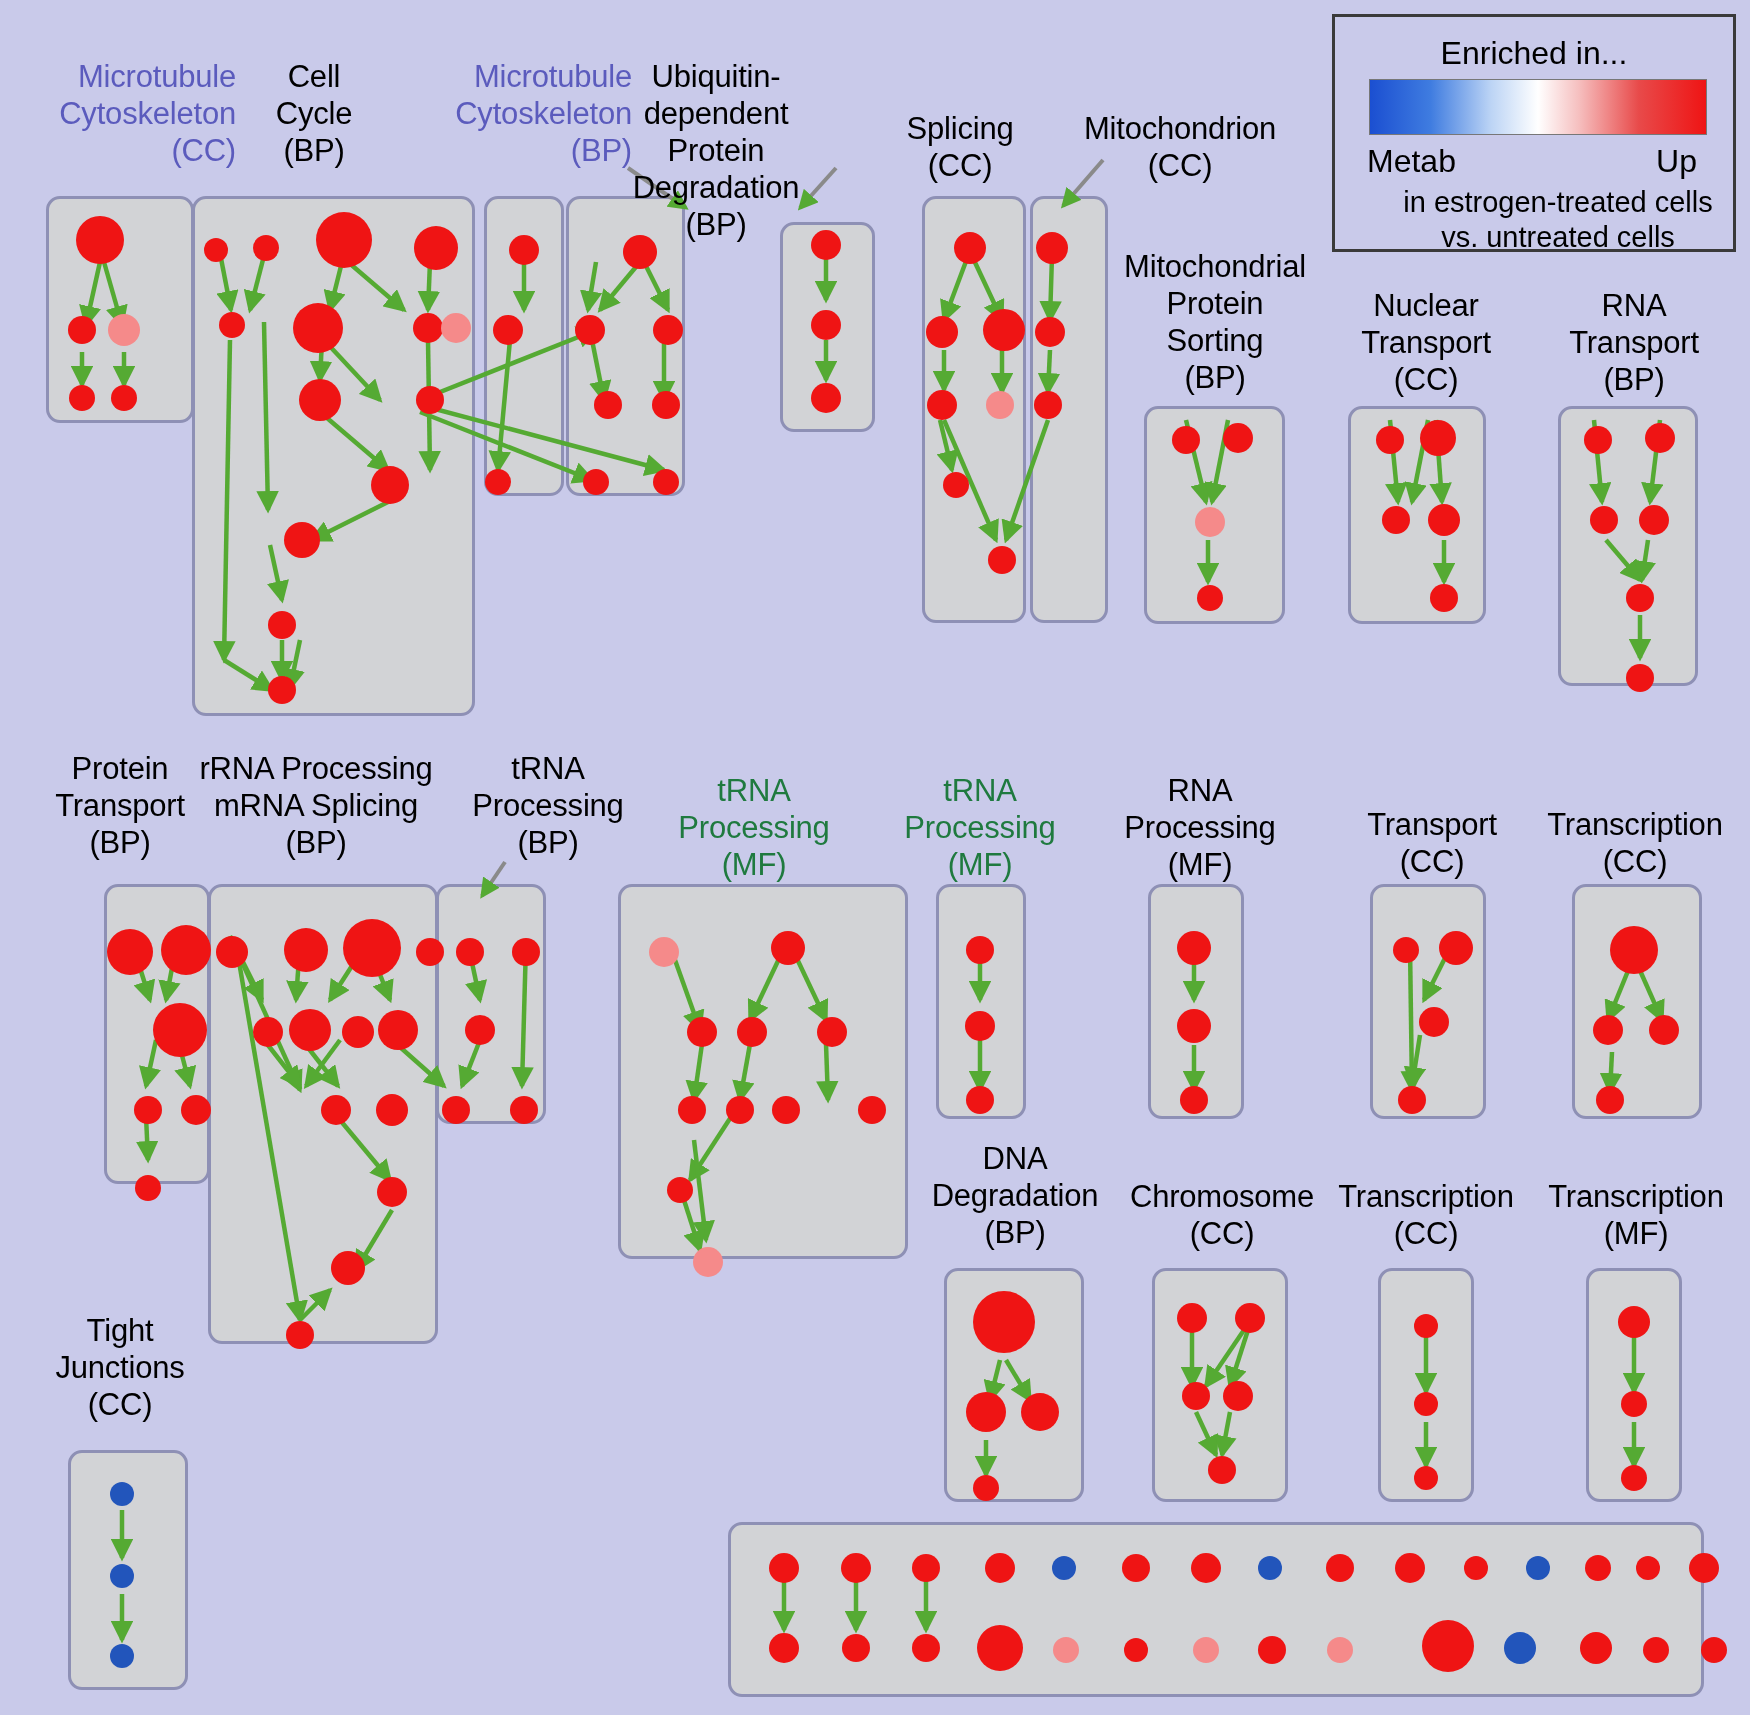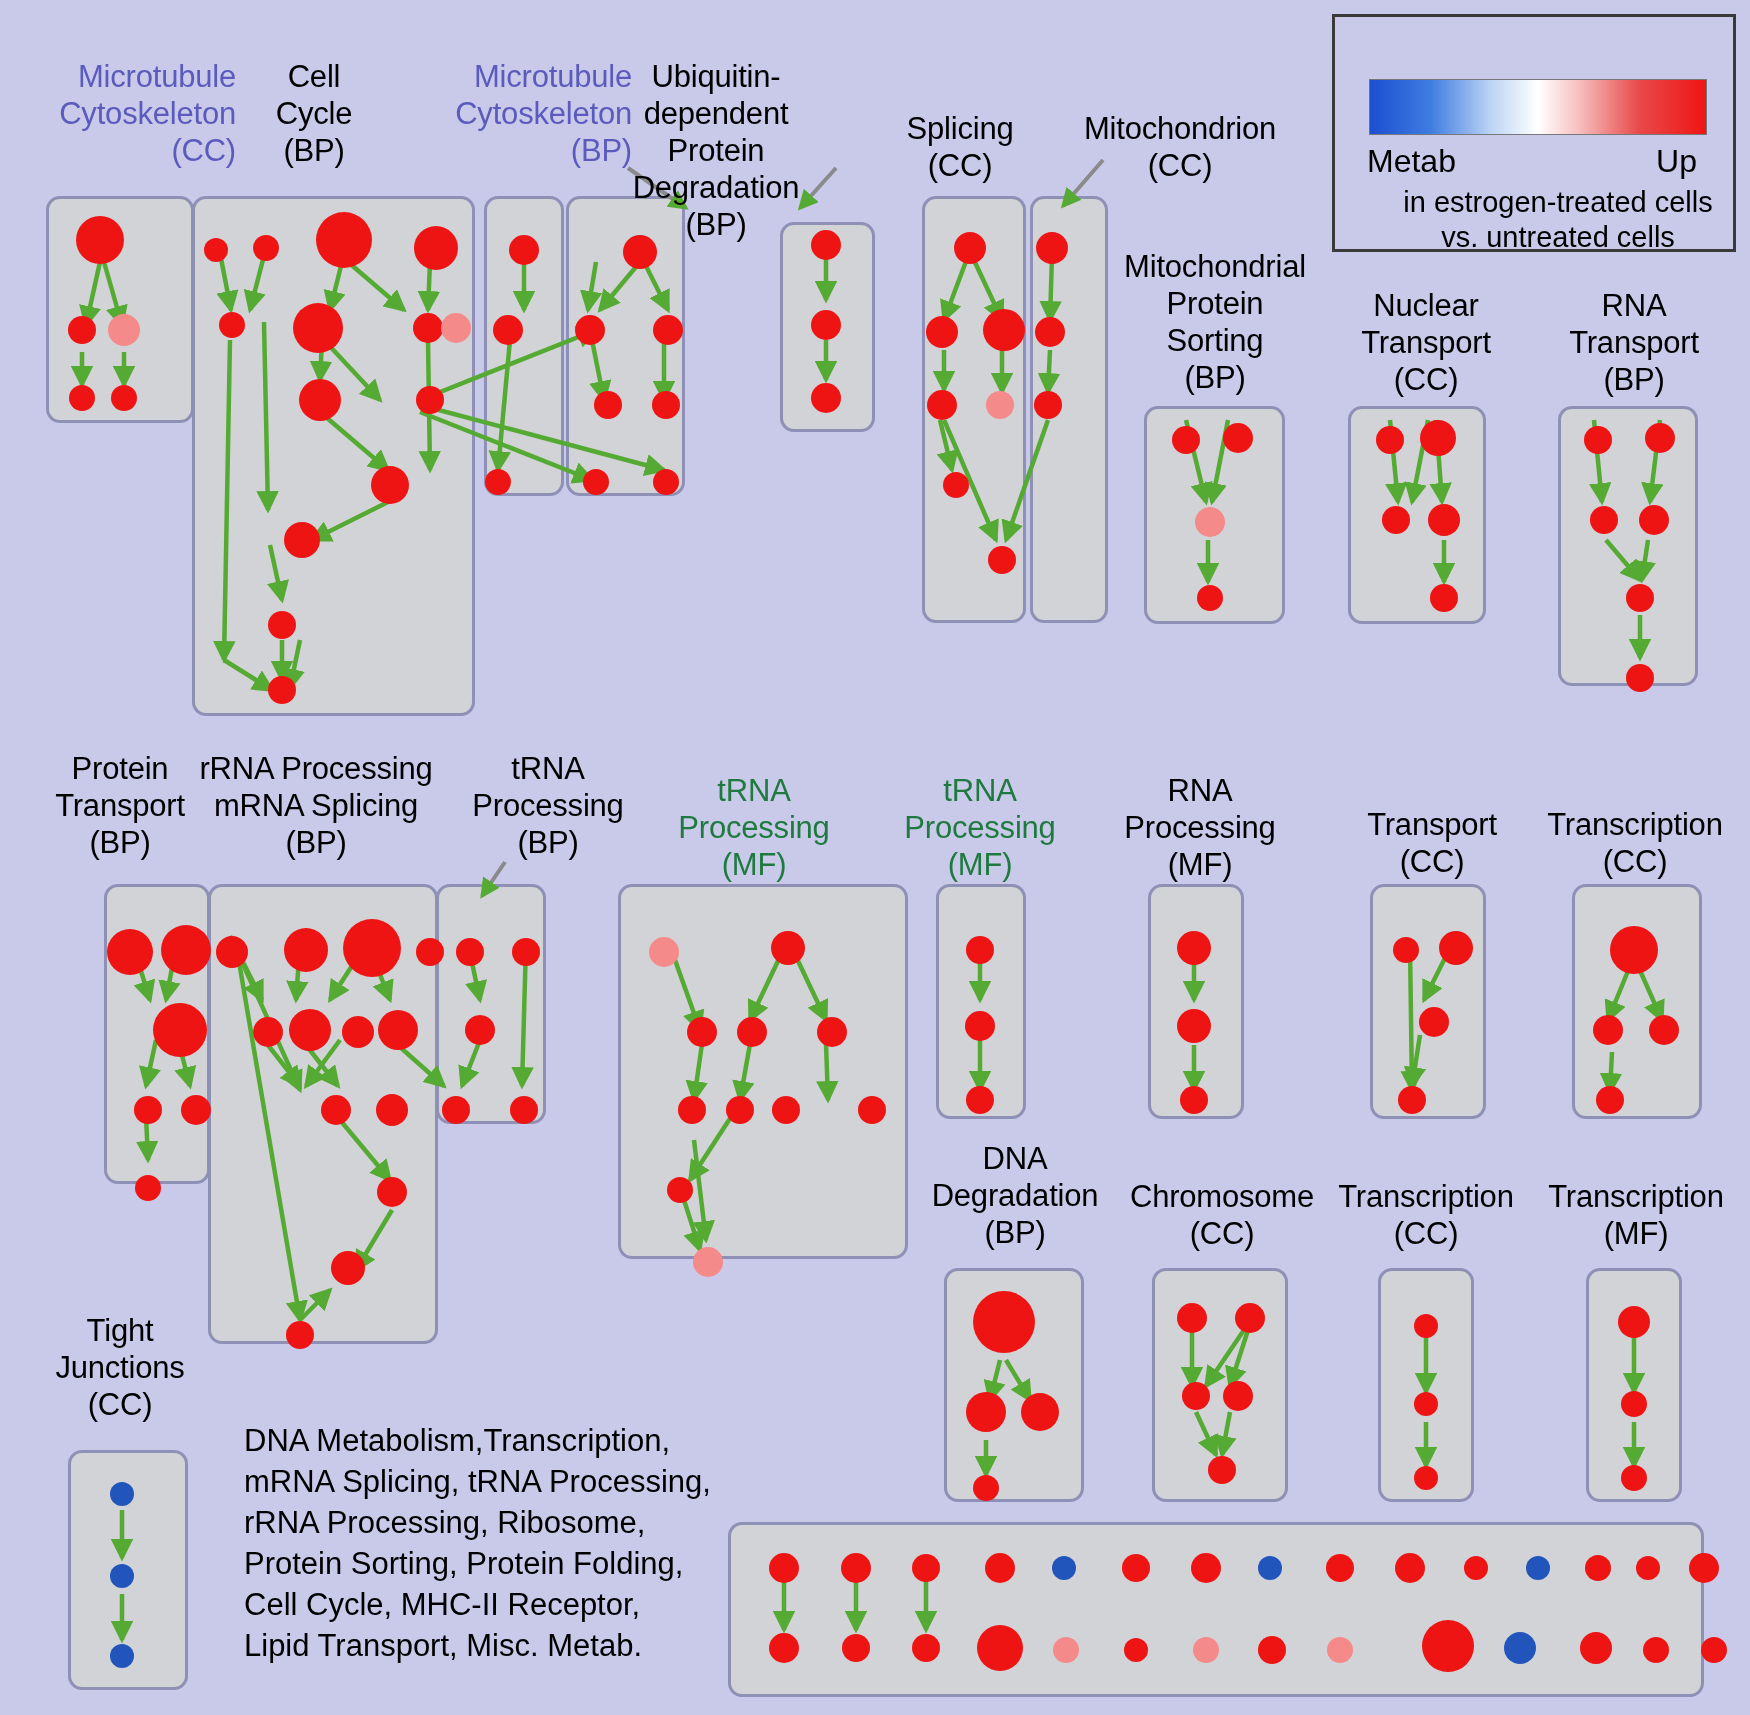--- a/index.html
+++ b/index.html
@@ -513,28 +513,23 @@
   <div class="label" style="left:1104px; top:1178px; width:236px;">Chromosome
 (CC)</div>
   <div class="label" style="left:1318px; top:1178px; width:216px;">Transcription
 (CC)</div>
   <div class="label" style="left:1528px; top:1178px; width:216px;">Transcription
 (MF)</div>
   <div class="label" style="left:27px;   top:1312px; width:186px;">Tight
 Junctions
 (CC)</div>
 
-  <div class="free-text" style="left:244px;  top:1420px; width:520px;">DNA Metabolism,Transcription,
-mRNA Splicing, tRNA Processing,
-rRNA Processing, Ribosome,
-Protein Sorting, Protein Folding,
-Cell Cycle, MHC-II Receptor,
-Lipid Transport, Misc. Metab.</div>
 
   <div id="legend" style="left:1332px; top:14px; width:404px; height:238px;">
+    <div class="legend-title" style="left:0; top:18px;">Enriched in...</div>
     <div class="gradient" style="left:34px; top:62px; width:336px; height:54px;"></div>
     <div class="down-label" style="left:32px; top:126px;">Metab</div>
     <div class="up-label" style="right:36px; top:126px;">Up</div>
     <div class="legend-sub" style="left:0; top:168px;">in estrogen-treated cells
 vs. untreated cells</div>
   </div>
 
 </div>
 
 </body></html>

